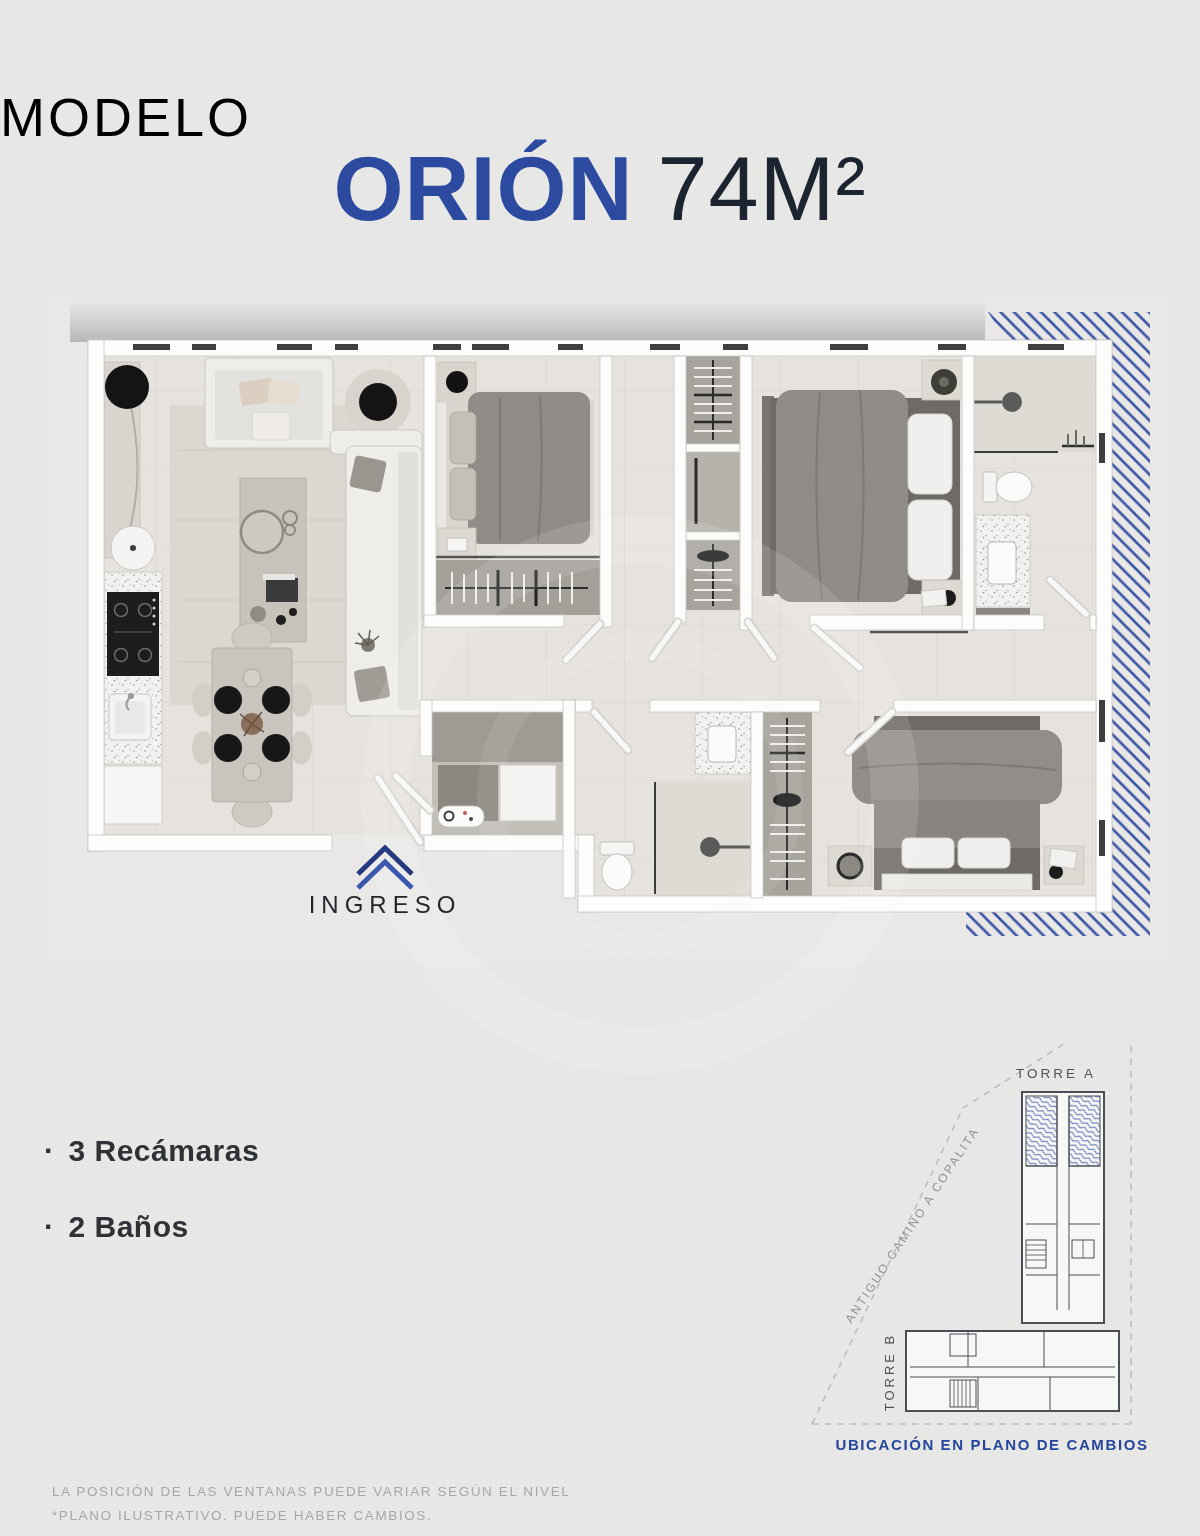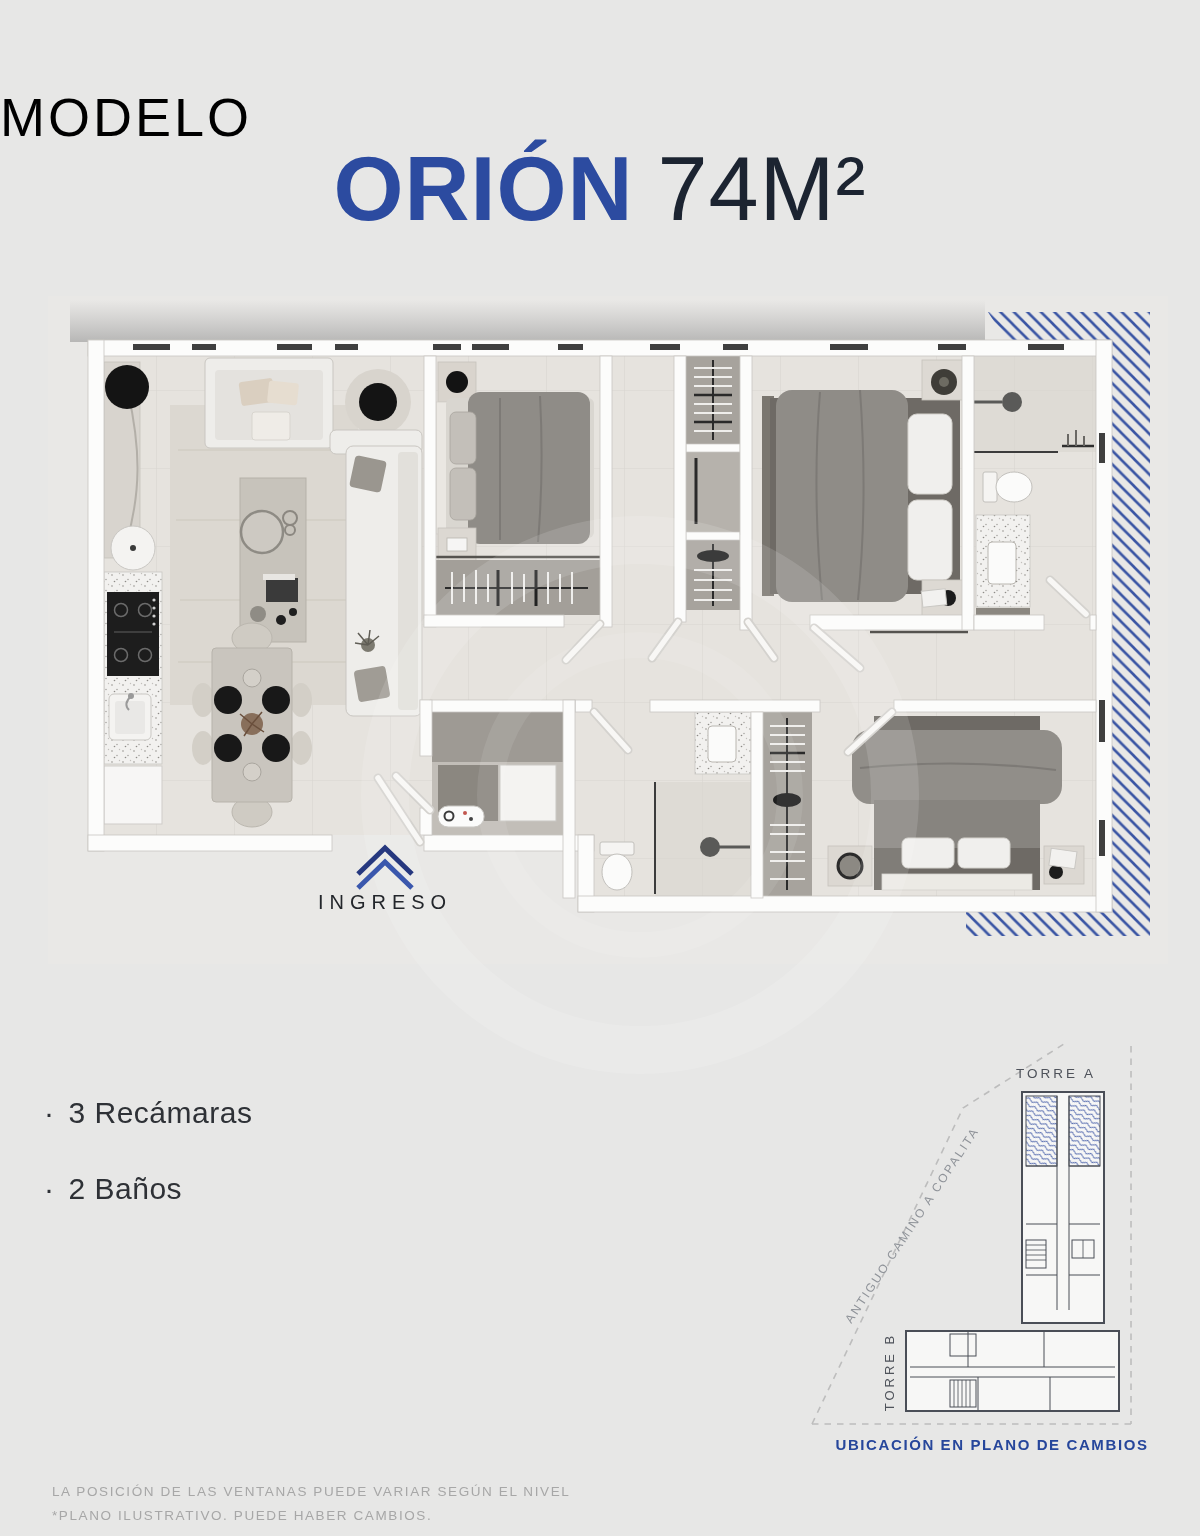--- a/index.html
+++ b/index.html
@@ -15,24 +15,24 @@
     font-size:54px;font-weight:400;letter-spacing:3px;color:#000000;
   }
   .title-row{
     left:0;right:0;top:138px;display:flex;justify-content:center;align-items:baseline;gap:24px;
   }
   .title-name{font-size:90px;font-weight:700;letter-spacing:1px;color:#2c4ba0;}
   .title-area{font-size:90px;font-weight:400;letter-spacing:1px;color:#1c2431;}
   
   .ingreso{
     left:300px;top:891px;width:170px;text-align:center;
-    font-size:20px;letter-spacing:6px;color:#23262b;font-weight:400;
+    font-size:24px;letter-spacing:6px;color:#23262b;font-weight:400;
   }
   
-  .features{left:44px;top:1096px;}
+  .features{left:44px;top:1134px;font-weight:bold;}
   .feature-item{
     font-size:30px;color:#2e3136;letter-spacing:0.5px;margin-bottom:42px;white-space:nowrap;
   }
   .feature-item .bullet{margin-right:14px;}
   
   .torre-a-label{
     left:1016px;top:1066px;width:94px;text-align:left;
     font-size:13.5px;letter-spacing:3px;color:#4e525a;
   }
   .torre-b-label{

